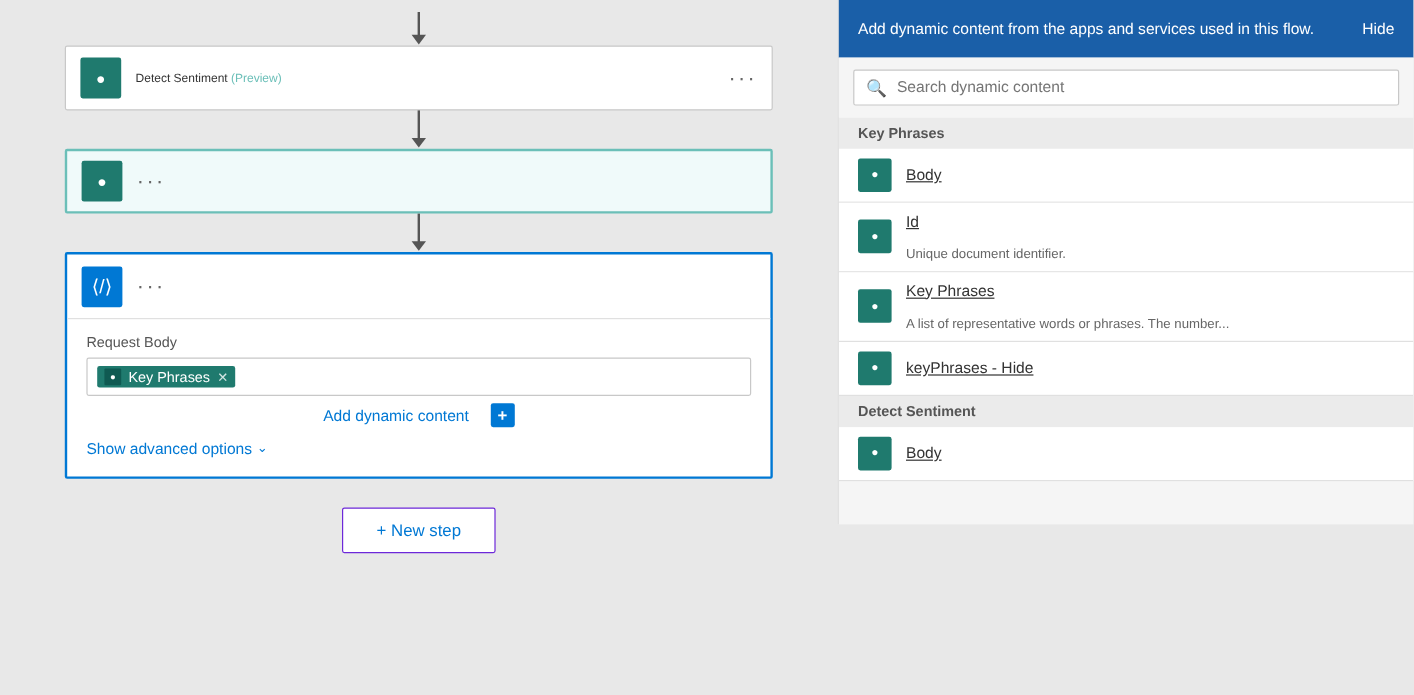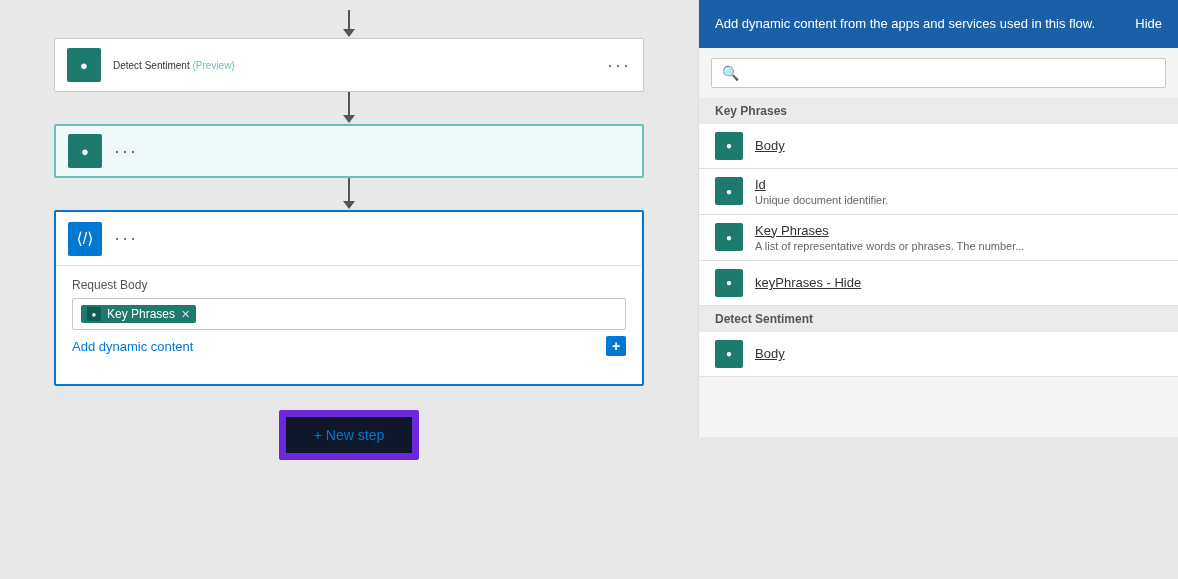--- a/index.html
+++ b/index.html
@@ -98,21 +98,21 @@
       display: flex;
       align-items: center;
       justify-content: center;
       color: white;
       font-size: 16px;
       flex-shrink: 0;
       margin-right: 12px;
     }
 
     .step-card-expanded-body {
-      padding: 12px 16px 28px;
+      padding: 12px 16px 16px;
     }
 
     .field-label {
       font-size: 12px;
       color: #555;
       margin-bottom: 6px;
     }
 
     .token-input {
       border: 1px solid #c8c8c8;
@@ -156,21 +156,21 @@
     .token-input input {
       border: none;
       outline: none;
       font-size: 13px;
       flex: 1;
       min-width: 40px;
     }
 
     .add-dynamic-row {
       display: flex;
-      justify-content: space-between;
+      justify-content: center;
       margin-top: 6px;
       align-items: center;
       gap: 18px;
     }
 
     .add-dynamic-link {
       color: #0078d4;
       font-size: 13px;
       cursor: pointer;
     }
@@ -194,22 +194,22 @@
       font-size: 13px;
       cursor: pointer;
       display: flex;
       align-items: center;
       gap: 4px;
       margin-top: 10px;
     }
 
     
     .new-step-btn {
-      border: 7px solid #6d28d9;
-      background: #0f172a;
+      border: 1px solid #6d28d9;
+      background: #ffffff;
       color: #0078d4;
       padding: 10px 28px;
       font-size: 14px;
       cursor: pointer;
       border-radius: 2px;
       margin-top: 24px;
     }
 
     
     .right-panel {
@@ -316,21 +316,21 @@
     .dynamic-item-title {
       font-size: 13px;
       color: #333;
       font-weight: 500;
       text-decoration: underline;
     }
 
     .dynamic-item-desc {
       font-size: 11px;
       color: #666;
-      margin-top: 2px;
+      margin-top: 14px;
     }
 
     
     .dynamic-content-list::-webkit-scrollbar { width: 10px; }
     .dynamic-content-list::-webkit-scrollbar-track { background: #ddd; }
     .dynamic-content-list::-webkit-scrollbar-thumb { background: #bbb; }
 
     .chevron {
       display: inline-block;
       font-size: 11px;
@@ -392,36 +392,41 @@
             </div>
             <span>Key Phrases</span>
             <span class="token-x">✕</span>
           </div>
           <input type="text" style="">
         </div>
         <div class="add-dynamic-row">
           <span class="add-dynamic-link">Add dynamic content</span>
           <div class="add-dynamic-btn">+</div>
         </div>
+        <div class="show-advanced">
+          <span>Show advanced options</span>
+          <span class="chevron">⌄</span>
+        </div>
       </div>
     </div>
   </div>
 
   <button class="new-step-btn">+ New step</button>
 </div>
 
 <div class="right-panel">
   <div class="dynamic-header">
     <span class="dynamic-header-text">Add dynamic content from the apps and services used in this flow.</span>
     <span class="hide-btn">Hide</span>
   </div>
 
   <div class="search-box">
     <div class="search-input-wrap">
       <span class="search-icon">🔍</span>
+      <input type="text" placeholder="Search dynamic content" style="">
     </div>
   </div>
 
   <div class="dynamic-content-list">
 
     <div class="section-header">Key Phrases</div>
 
     <div class="dynamic-item">
       <div class="dynamic-item-icon">
         <span style="font-size:10px;">●</span>

